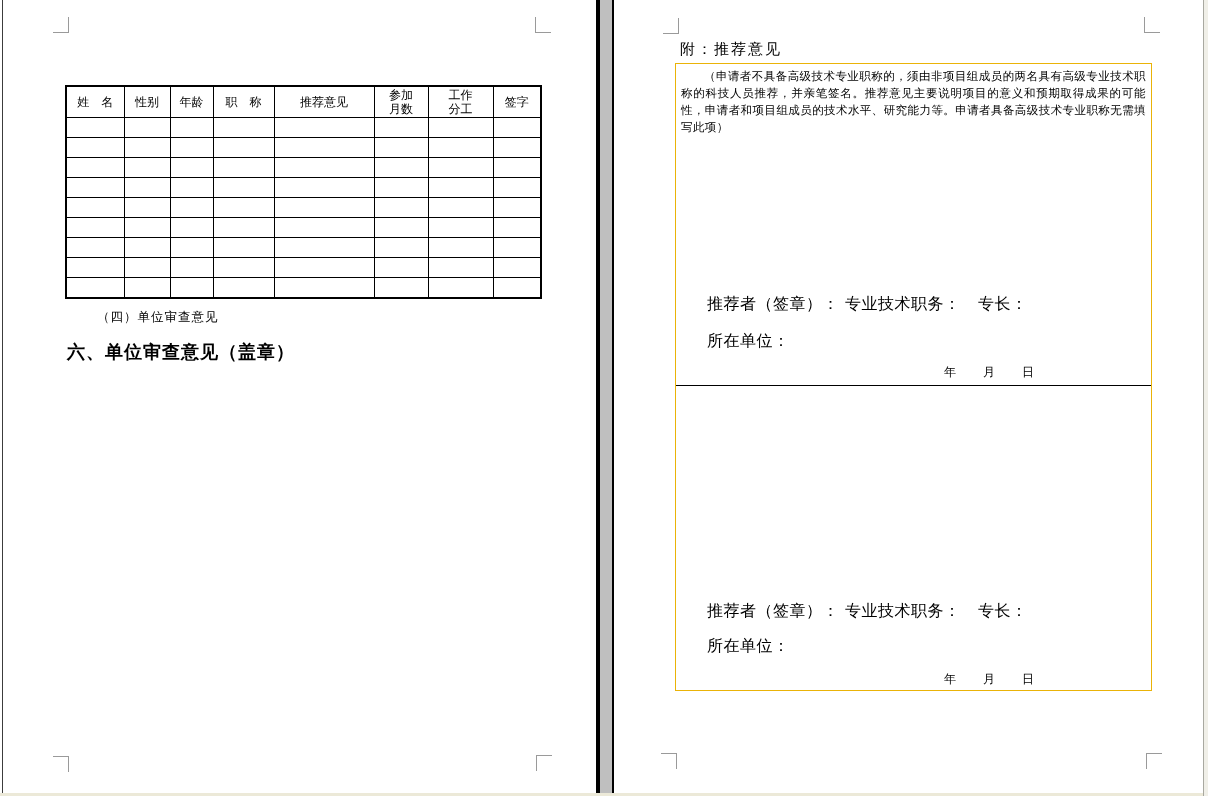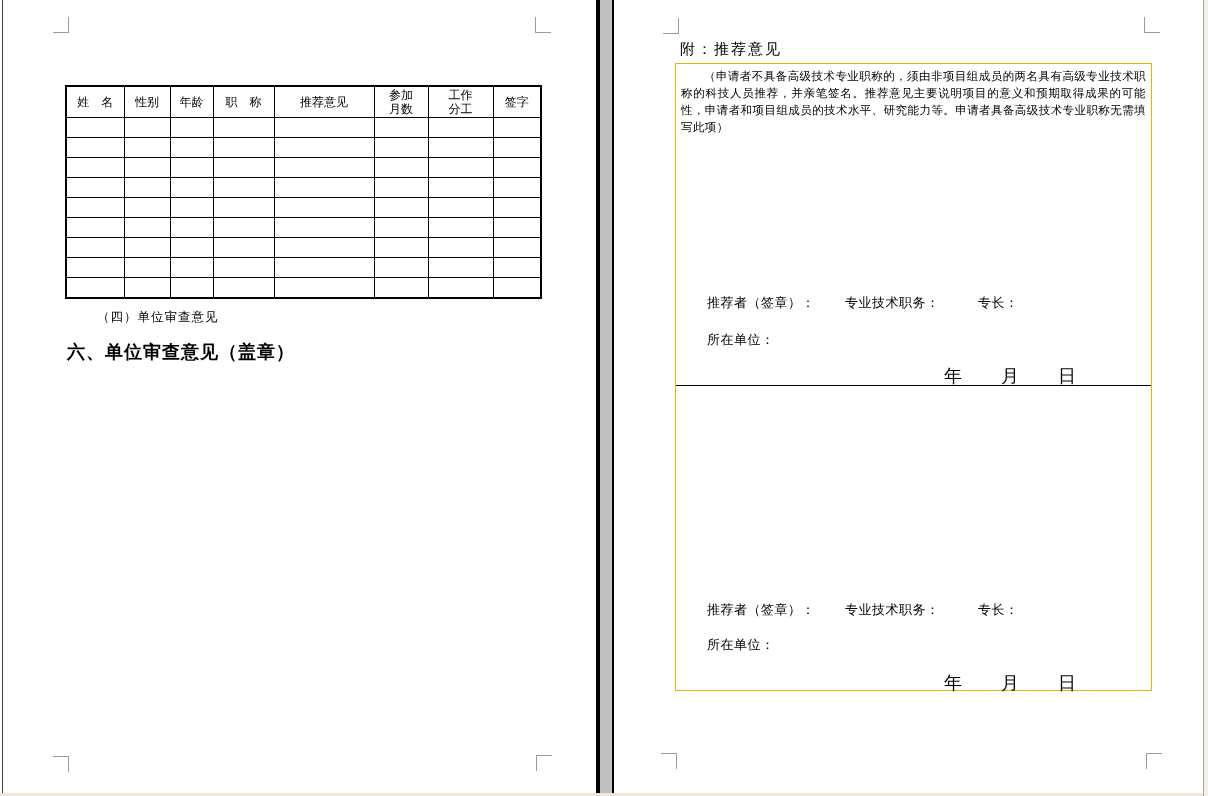--- a/index.html
+++ b/index.html
@@ -41,22 +41,22 @@
   .ref-note{left:97px;top:309px;font-size:12.5px;letter-spacing:1px;}
   .sec-heading{left:67px;top:340px;font-size:18px;font-weight:bold;letter-spacing:1px;}
   
   .attach-title{left:680px;top:40px;font-size:15px;letter-spacing:2px;}
   #recommend-box{left:675px;top:63px;width:475px;height:626px;border:1px solid #eab308;background:#fff;}
   .box-divider{left:0;top:321px;width:100%;height:0;border-top:1px solid #000;}
   .instructions{
     margin:0;padding:4px 5px 0 5px;text-indent:2em;
     font-size:11.5px;line-height:17px;letter-spacing:0.4px;text-align:justify;
   }
-  .lbl{font-size:13px;letter-spacing:0.5px;white-space:nowrap;}
-  .date{font-size:18px;letter-spacing:1px;white-space:nowrap;}
+  .lbl{font-size:16px;letter-spacing:0.5px;white-space:nowrap;}
+  .date{font-size:12px;letter-spacing:1px;white-space:nowrap;}
 </style>
 </head>
 <body>
 
 <div class="abs edge-line-left"></div>
 <div class="abs bottom-strip"></div>
 <div class="abs edge-line-right"></div>
 <div class="abs edge-fill-right"></div>
 
 <div id="page-left" class="abs page"></div>

